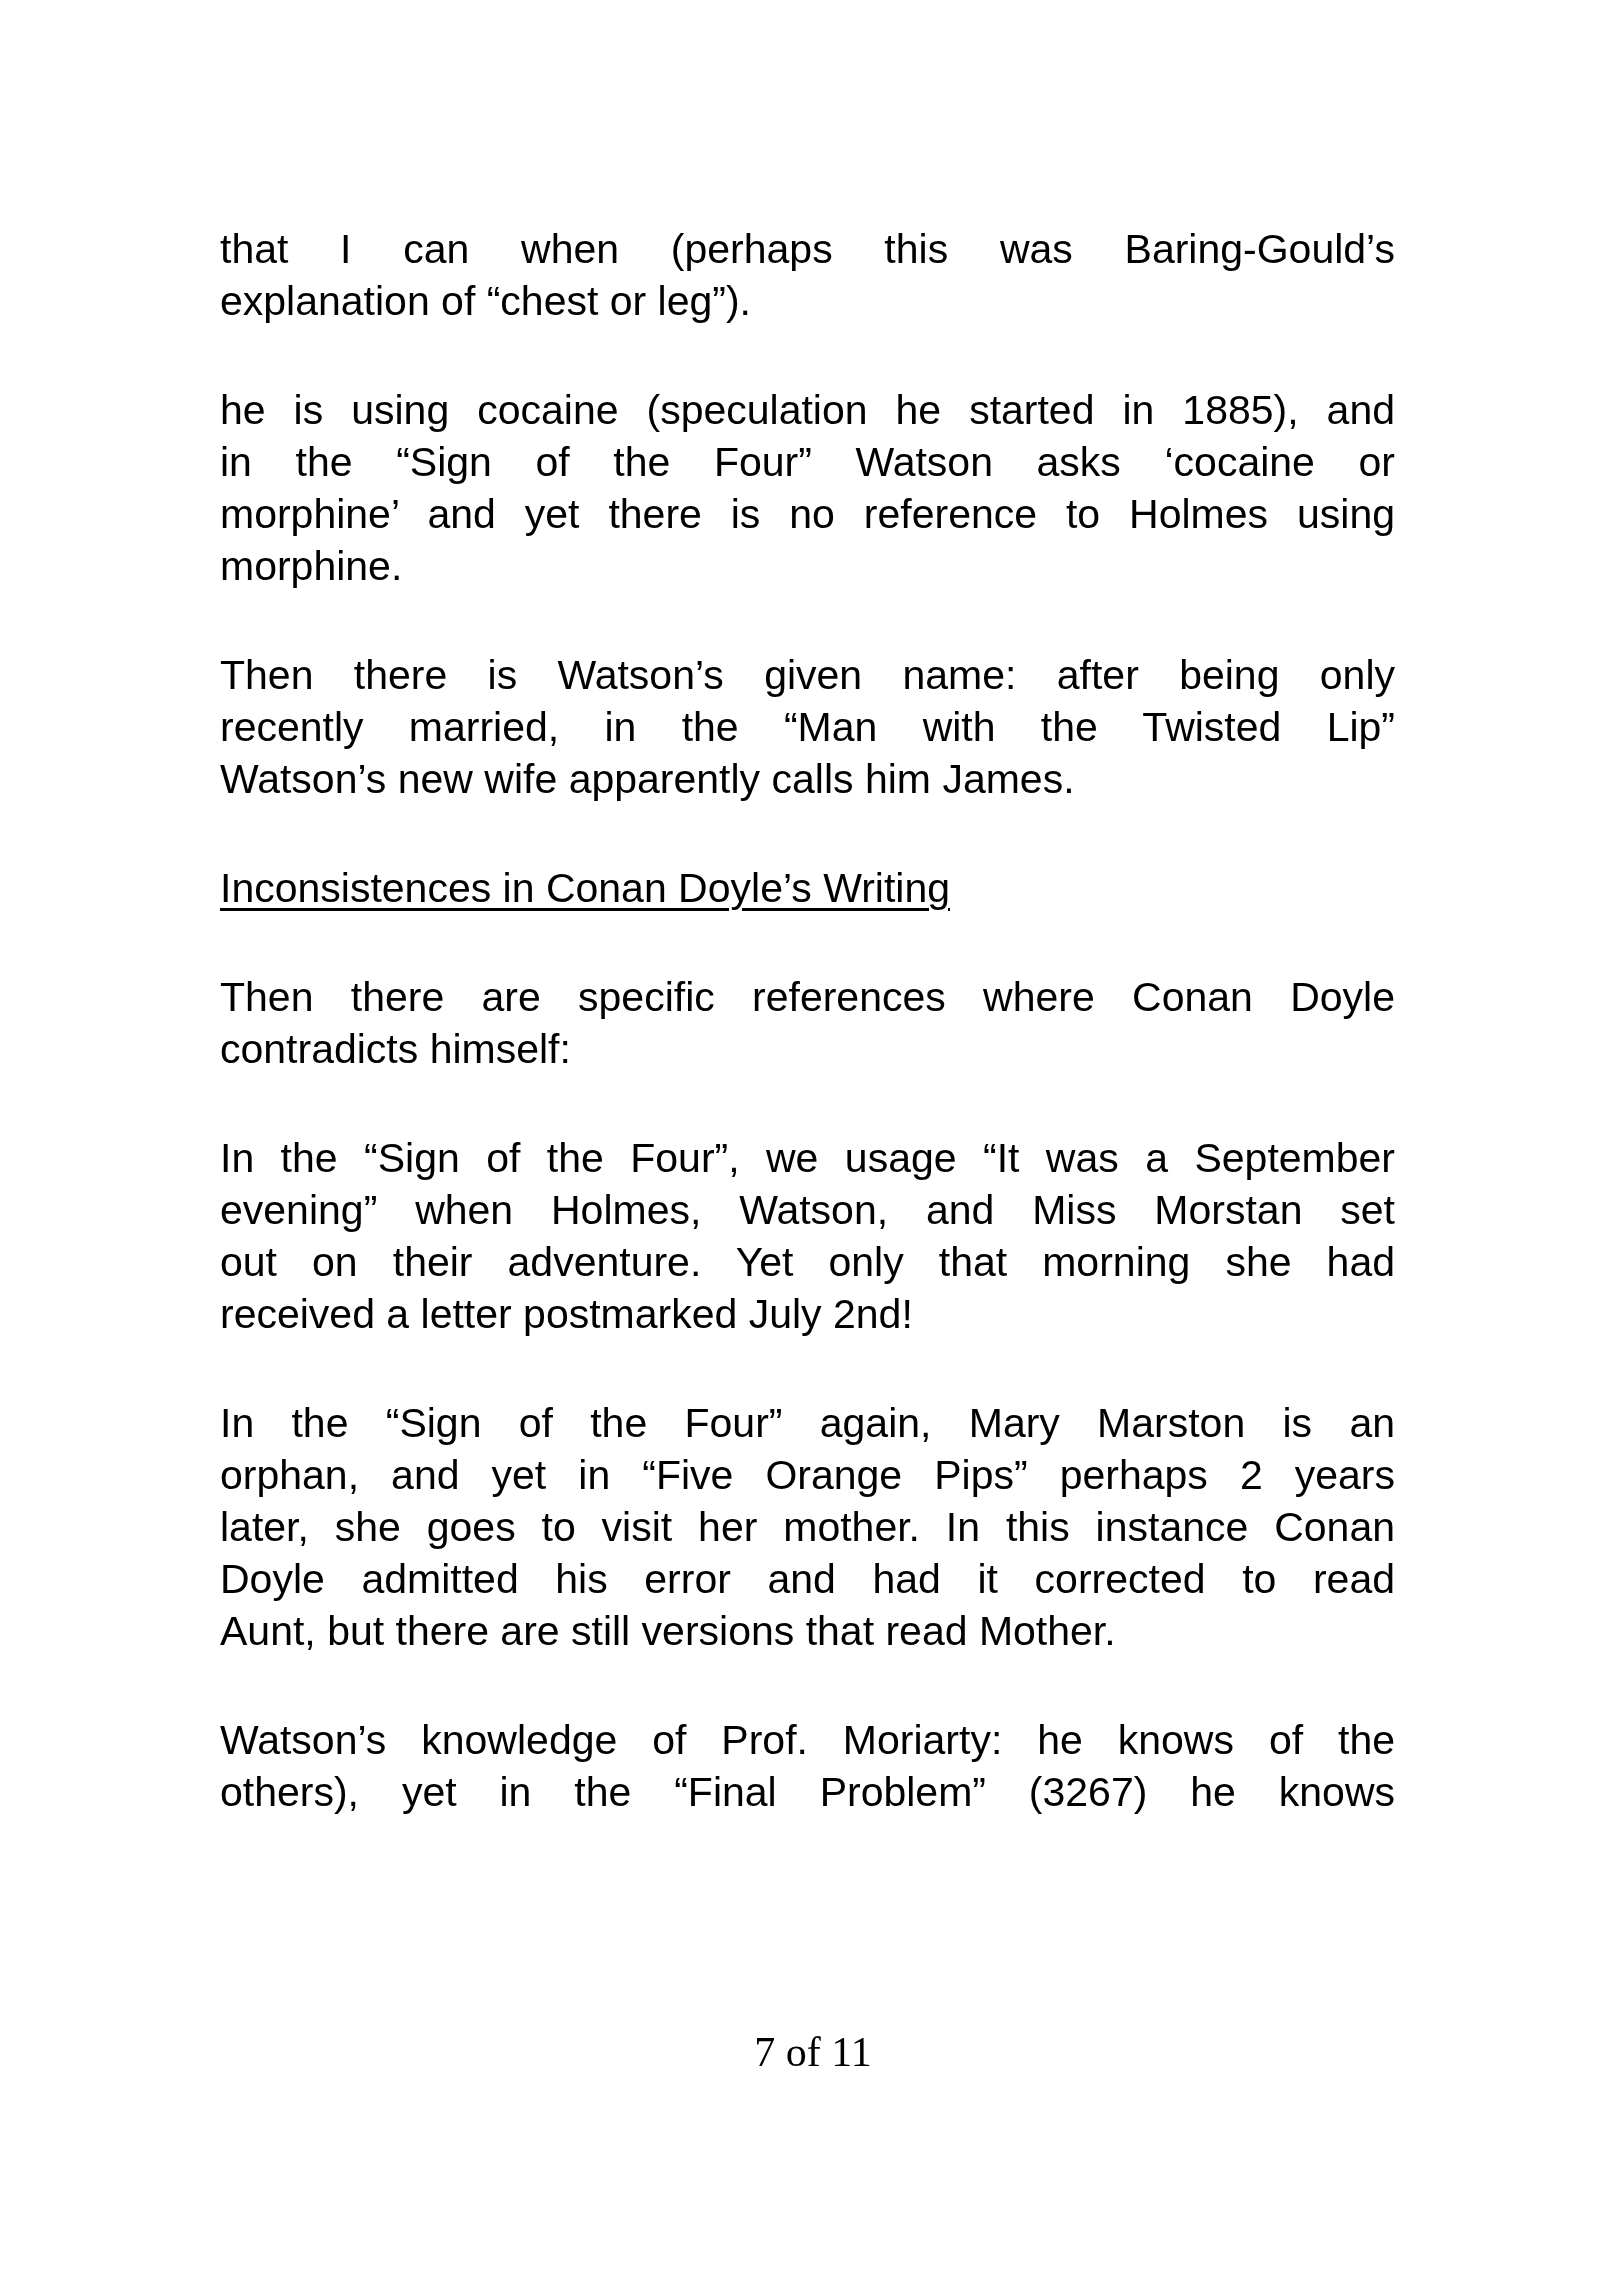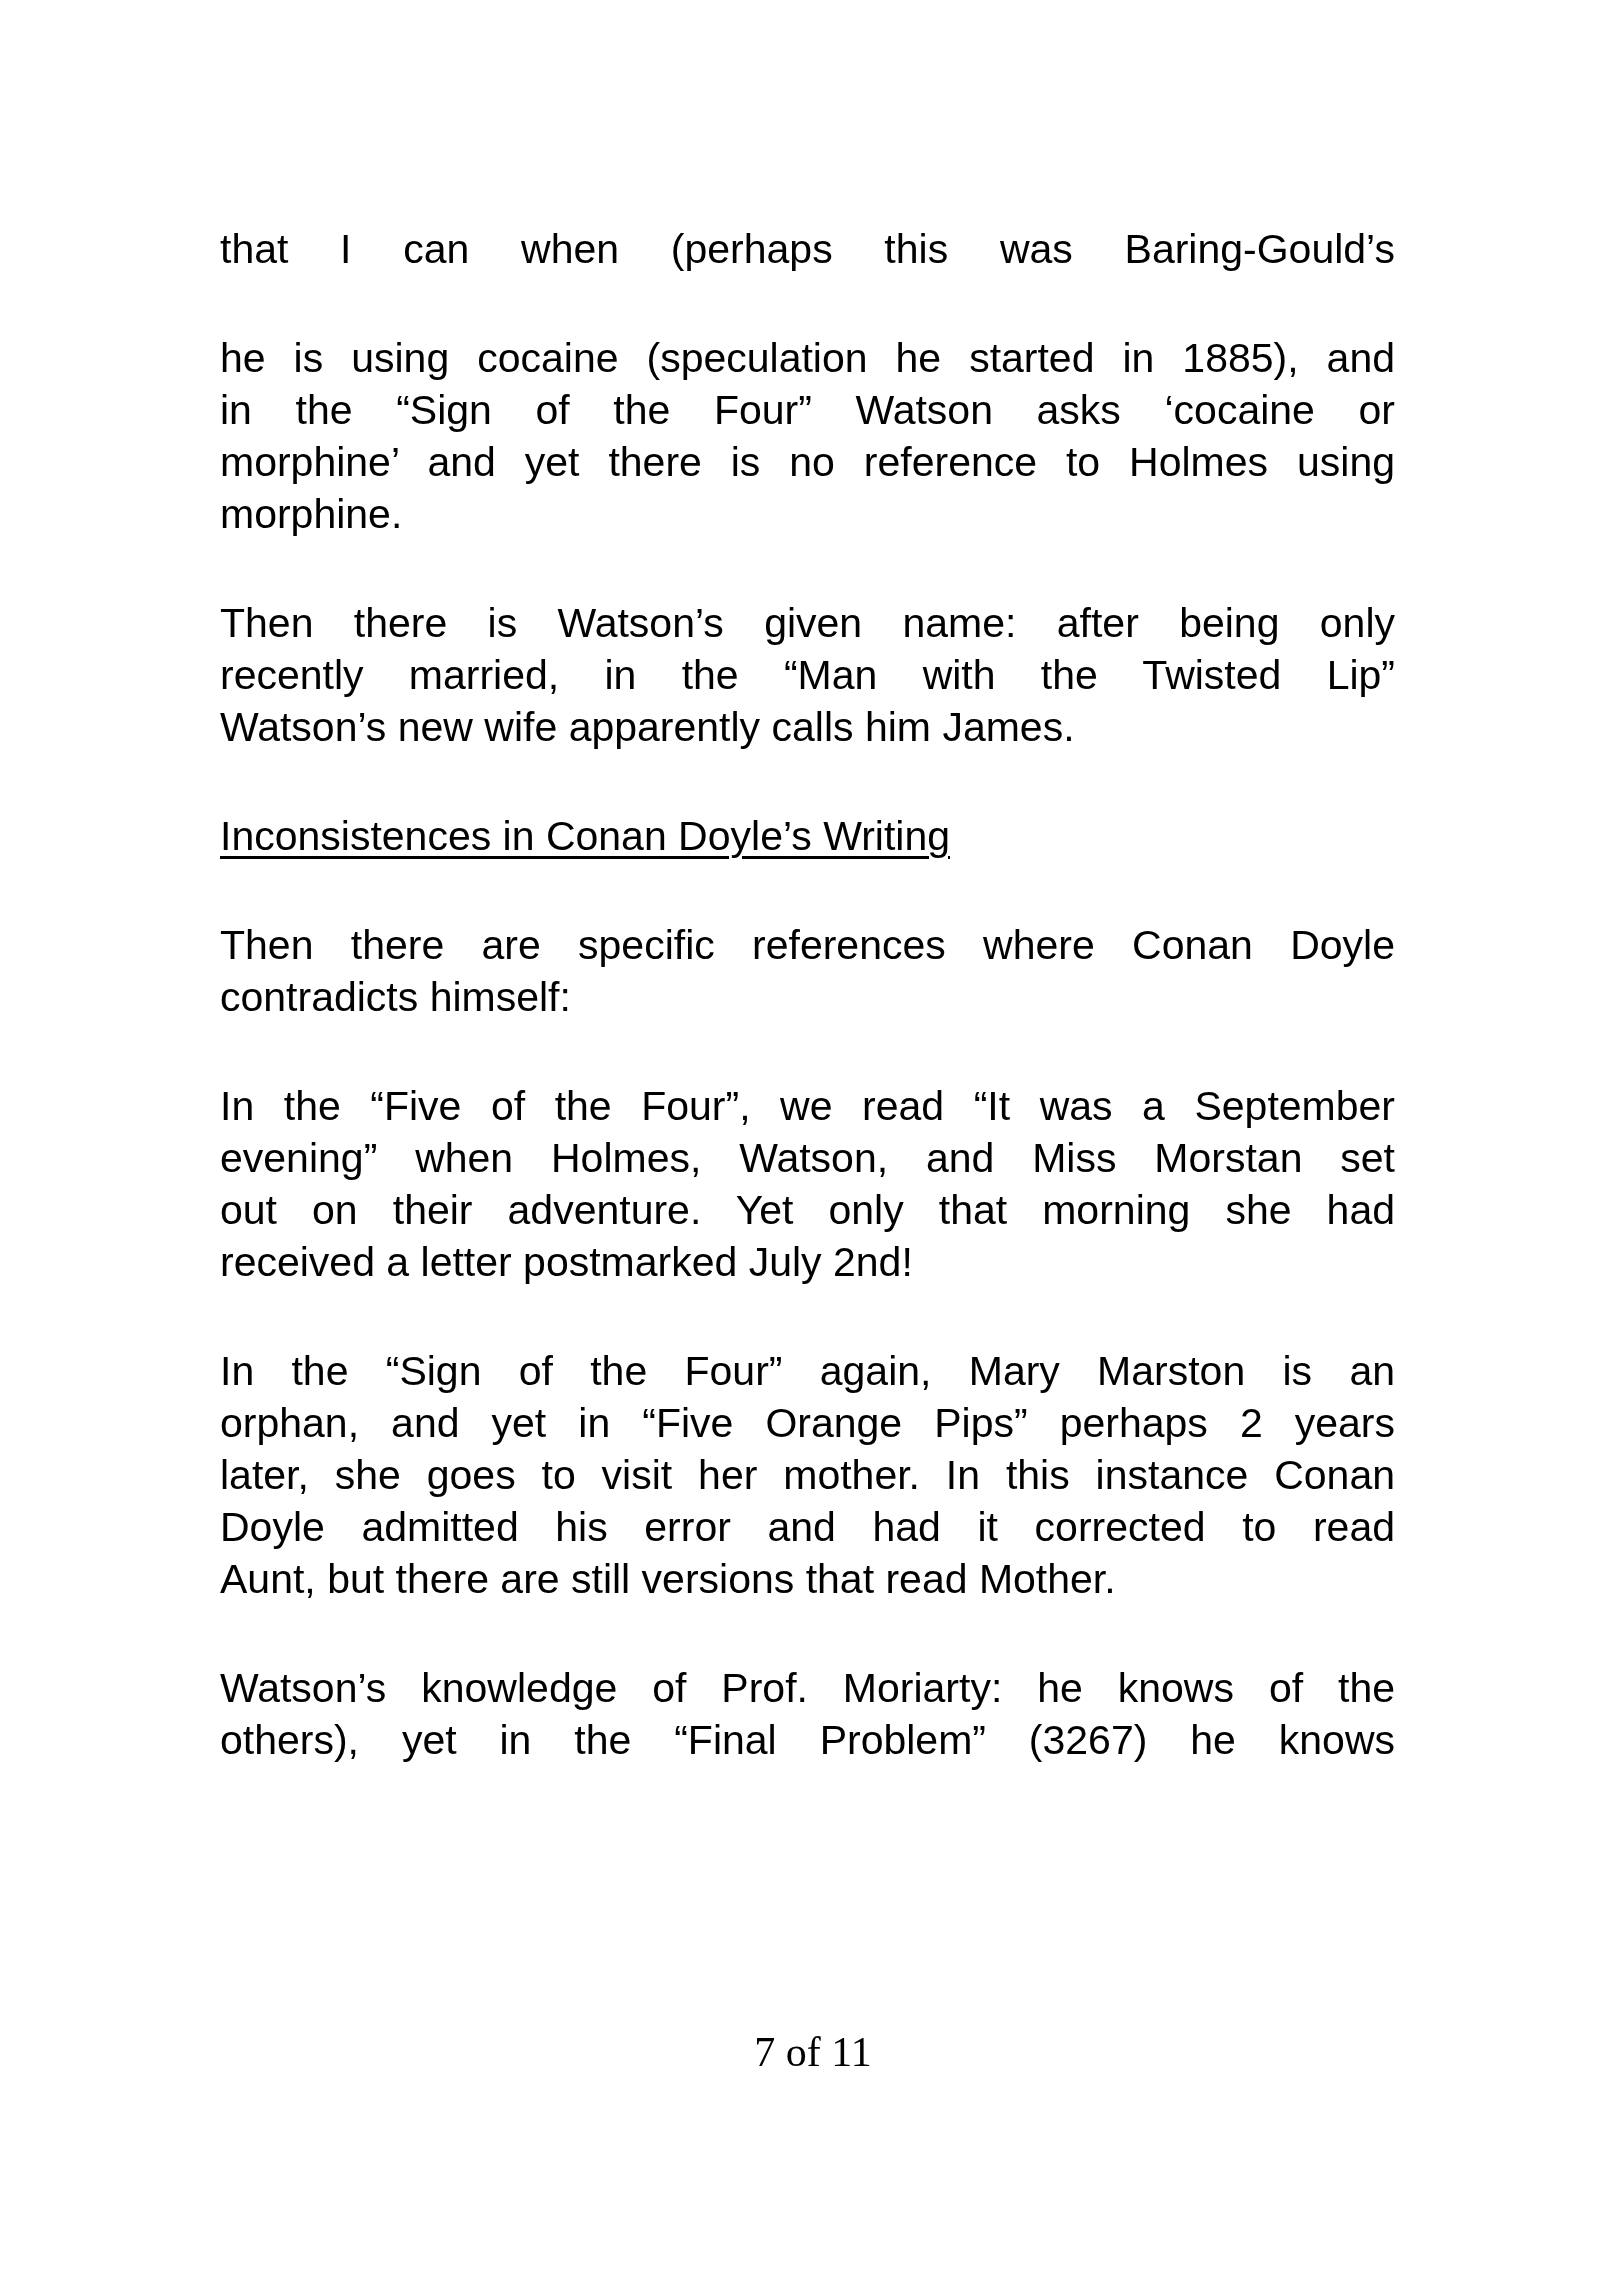--- a/index.html
+++ b/index.html
@@ -58,41 +58,42 @@
     margin-left: 6px;
   }
 </style>
 </head>
 <body>
 
 <div class="page">
   <div class="textblock" id="doc-body">
       <div class="block para">
         <div class="line just"><span class="seg">that I can when (perhaps this was Baring-Gould’s</span></div>
+        <div class="line"><span class="seg">explanation of “chest or leg”).</span></div>
       </div>
       <div class="block para">
         <div class="line just"><span class="seg">he is using cocaine (speculation he started in 1885), and</span></div>
         <div class="line just"><span class="seg">in the “Sign of the Four” Watson asks ‘cocaine or</span></div>
         <div class="line just"><span class="seg">morphine’ and yet there is no reference to Holmes using</span></div>
         <div class="line"><span class="seg">morphine.</span></div>
       </div>
       <div class="block para">
         <div class="line just"><span class="seg">Then there is Watson’s given name: after being only</span></div>
         <div class="line just"><span class="seg">recently married, in the “Man with the Twisted Lip”</span></div>
         <div class="line"><span class="seg">Watson’s new wife apparently calls him </span><span class="seg em">James</span><span class="seg">.</span></div>
       </div>
       <div class="block heading">
         <div class="line"><span class="seg u">Inconsistences in Conan Doyle’s Writing</span></div>
       </div>
       <div class="block para">
         <div class="line just"><span class="seg">Then there are specific references where Conan Doyle</span></div>
         <div class="line"><span class="seg">contradicts himself:</span></div>
       </div>
       <div class="block para">
-        <div class="line just"><span class="seg">In the “Five of the Four”, we read “</span><span class="seg em">It was a September</span></div>
+        <div class="line just"><span class="seg">In the “Sign of the Four”, we usage “</span><span class="seg em">It was a September</span></div>
         <div class="line just"><span class="seg em">evening</span><span class="seg">” when Holmes, Watson, and Miss Morstan set</span></div>
         <div class="line just"><span class="seg">out on their adventure. Yet only that morning she had</span></div>
         <div class="line"><span class="seg">received a letter postmarked July 2nd!</span></div>
       </div>
       <div class="block para">
         <div class="line just"><span class="seg">In the “Sign of the Four” again, Mary Marston is an</span></div>
         <div class="line just"><span class="seg">orphan, and yet in “Five Orange Pips” perhaps 2 years</span></div>
         <div class="line just"><span class="seg">later, she goes to visit her mother. In this instance Conan</span></div>
         <div class="line just"><span class="seg">Doyle admitted his error and had it corrected to read</span></div>
         <div class="line"><span class="seg em">Aunt</span><span class="seg">, but there are still versions that read </span><span class="seg em">Mother.</span></div>

